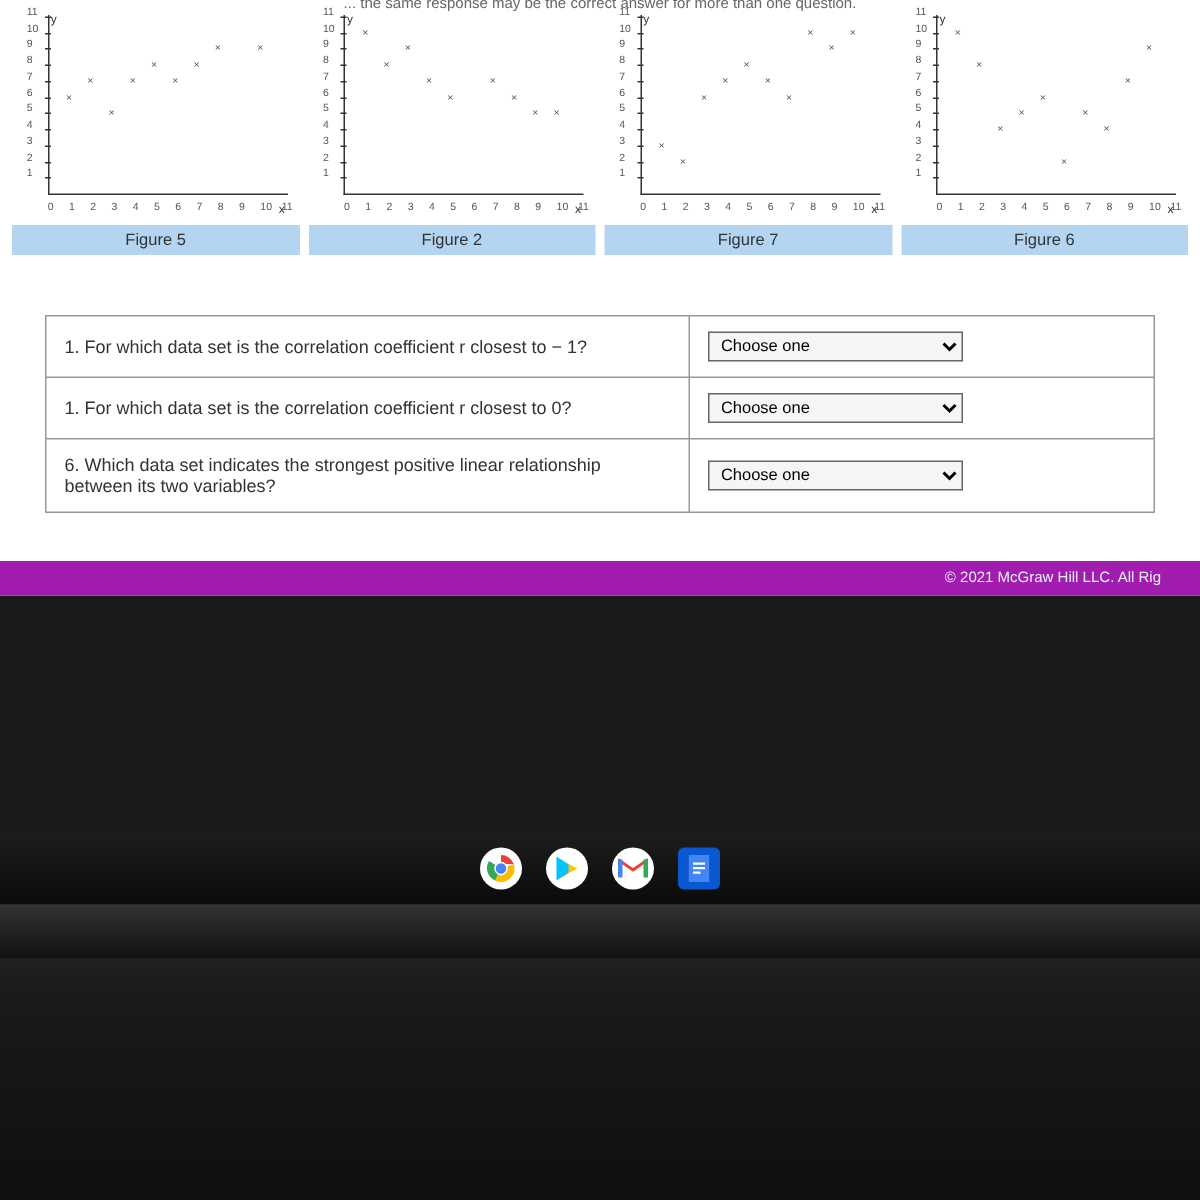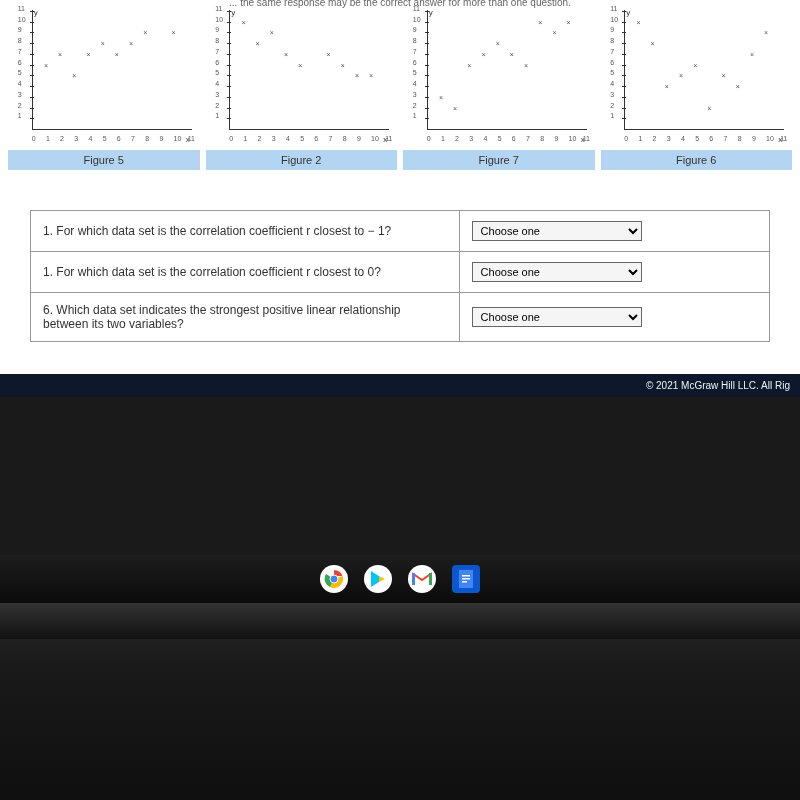--- a/index.html
+++ b/index.html
@@ -121,25 +121,25 @@
   background: #0a8dce;
   color: #fff;
   border: none;
   border-radius: 18px;
   padding: 8px 22px;
   font-size: 13px;
   margin: 18px 0 0 30px;
   cursor: pointer;
 }
 .footer {
-  background: #0f172a;
+  background: #a21caf;
   color: #e8f4fb;
   font-size: 10px;
   text-align: right;
-  padding: 6px 10px;
+  padding: 6px 26px;
   position: absolute;
   left: 0; right: 0;
   bottom: 0;
 }
 .taskbar {
   position: absolute;
   top: 555px;
   left: 0; right: 0;
   height: 48px;
   background: linear-gradient(#1d1d1d, #0b0b0b);

